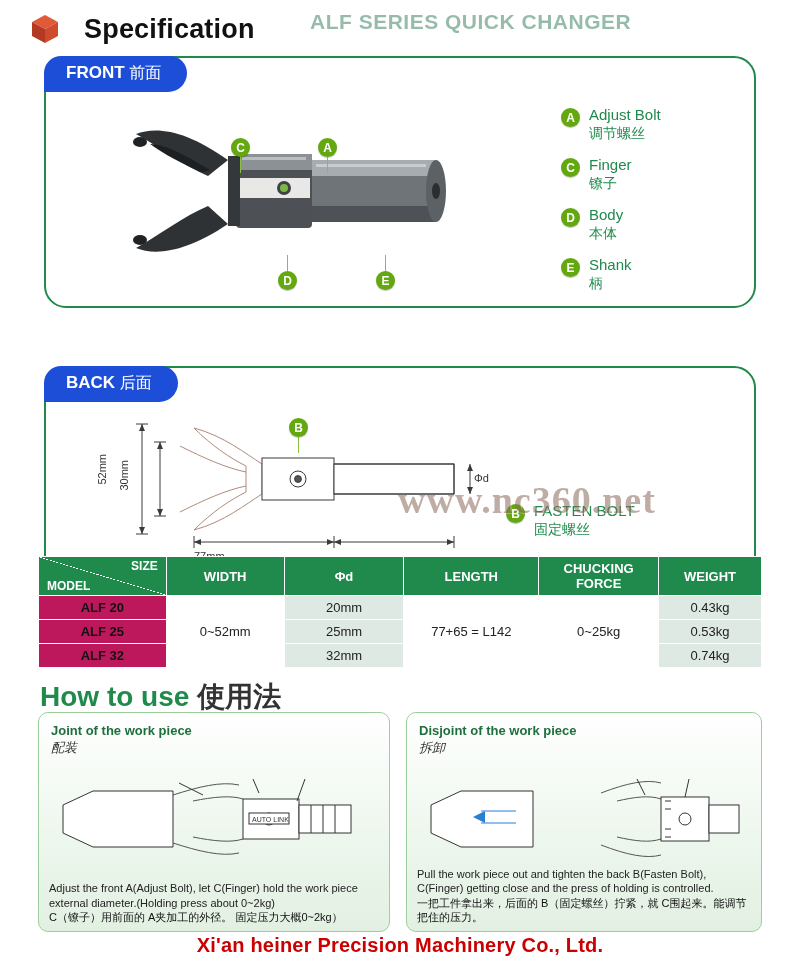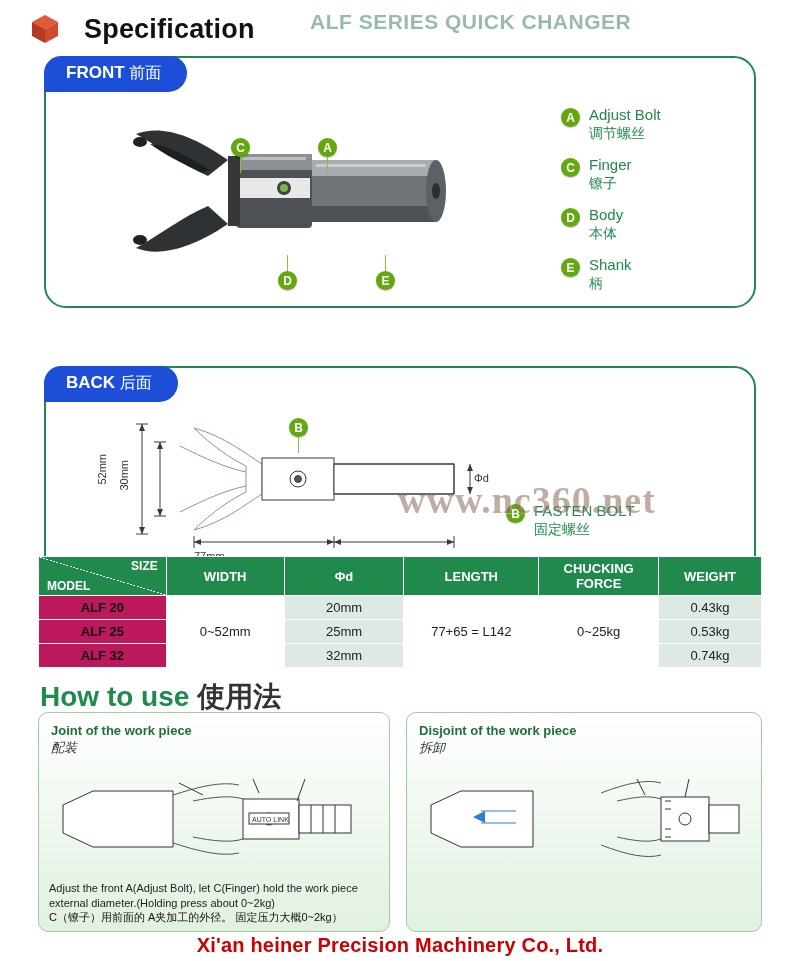--- a/index.html
+++ b/index.html
@@ -410,17 +410,21 @@
           <g stroke="#333">
             <line x1="244" y1="30" x2="250" y2="30"></line>
               <line x1="244" y1="38" x2="250" y2="38"></line>
             <line x1="244" y1="58" x2="250" y2="58"></line>
               <line x1="244" y1="66" x2="250" y2="66"></line>
           </g>
         </g>
       </svg>
     </div>
 
+    <div class="desc">
+      <div>Pull the work piece out and tighten the back B(Fasten Bolt), C(Finger) getting close and the press of holding is controlled.</div>
+      <div class="cn">一把工件拿出来，后面的 B（固定螺丝）拧紧，就 C围起来。能调节把住的压力。</div>
+    </div>
   </div>
 
   <div class="footer">Xi'an heiner Precision Machinery Co., Ltd.</div>
 
 </div>
 
 </body></html>

